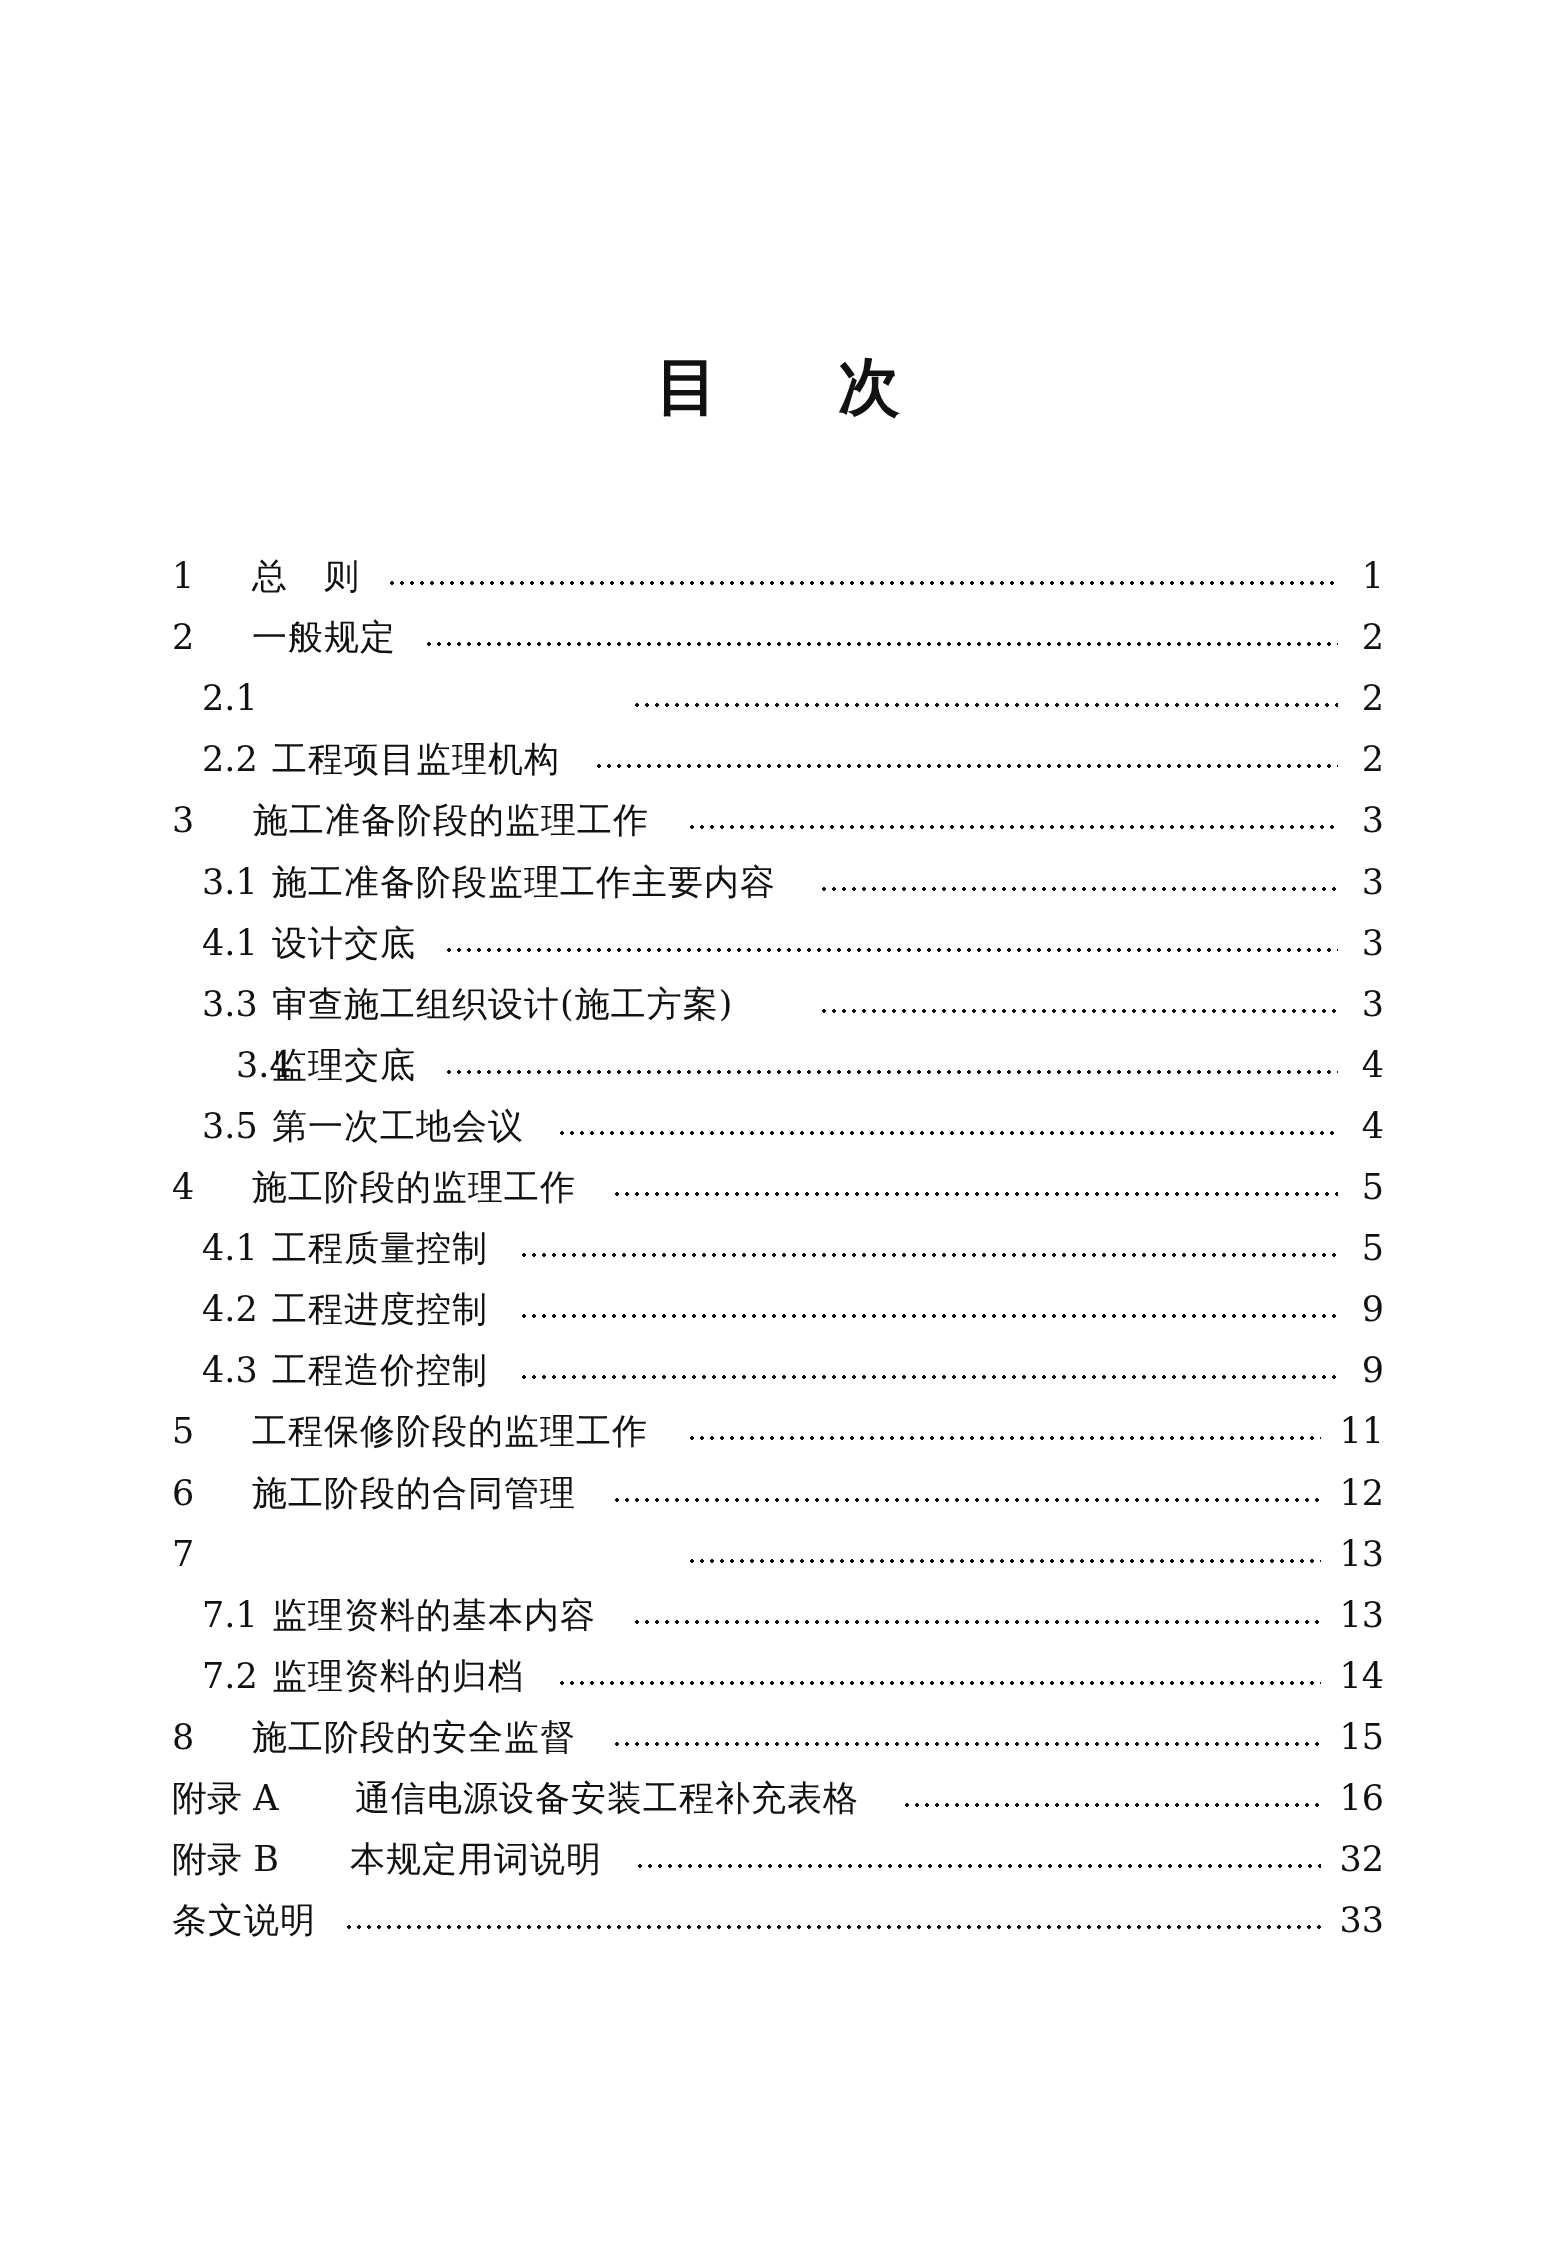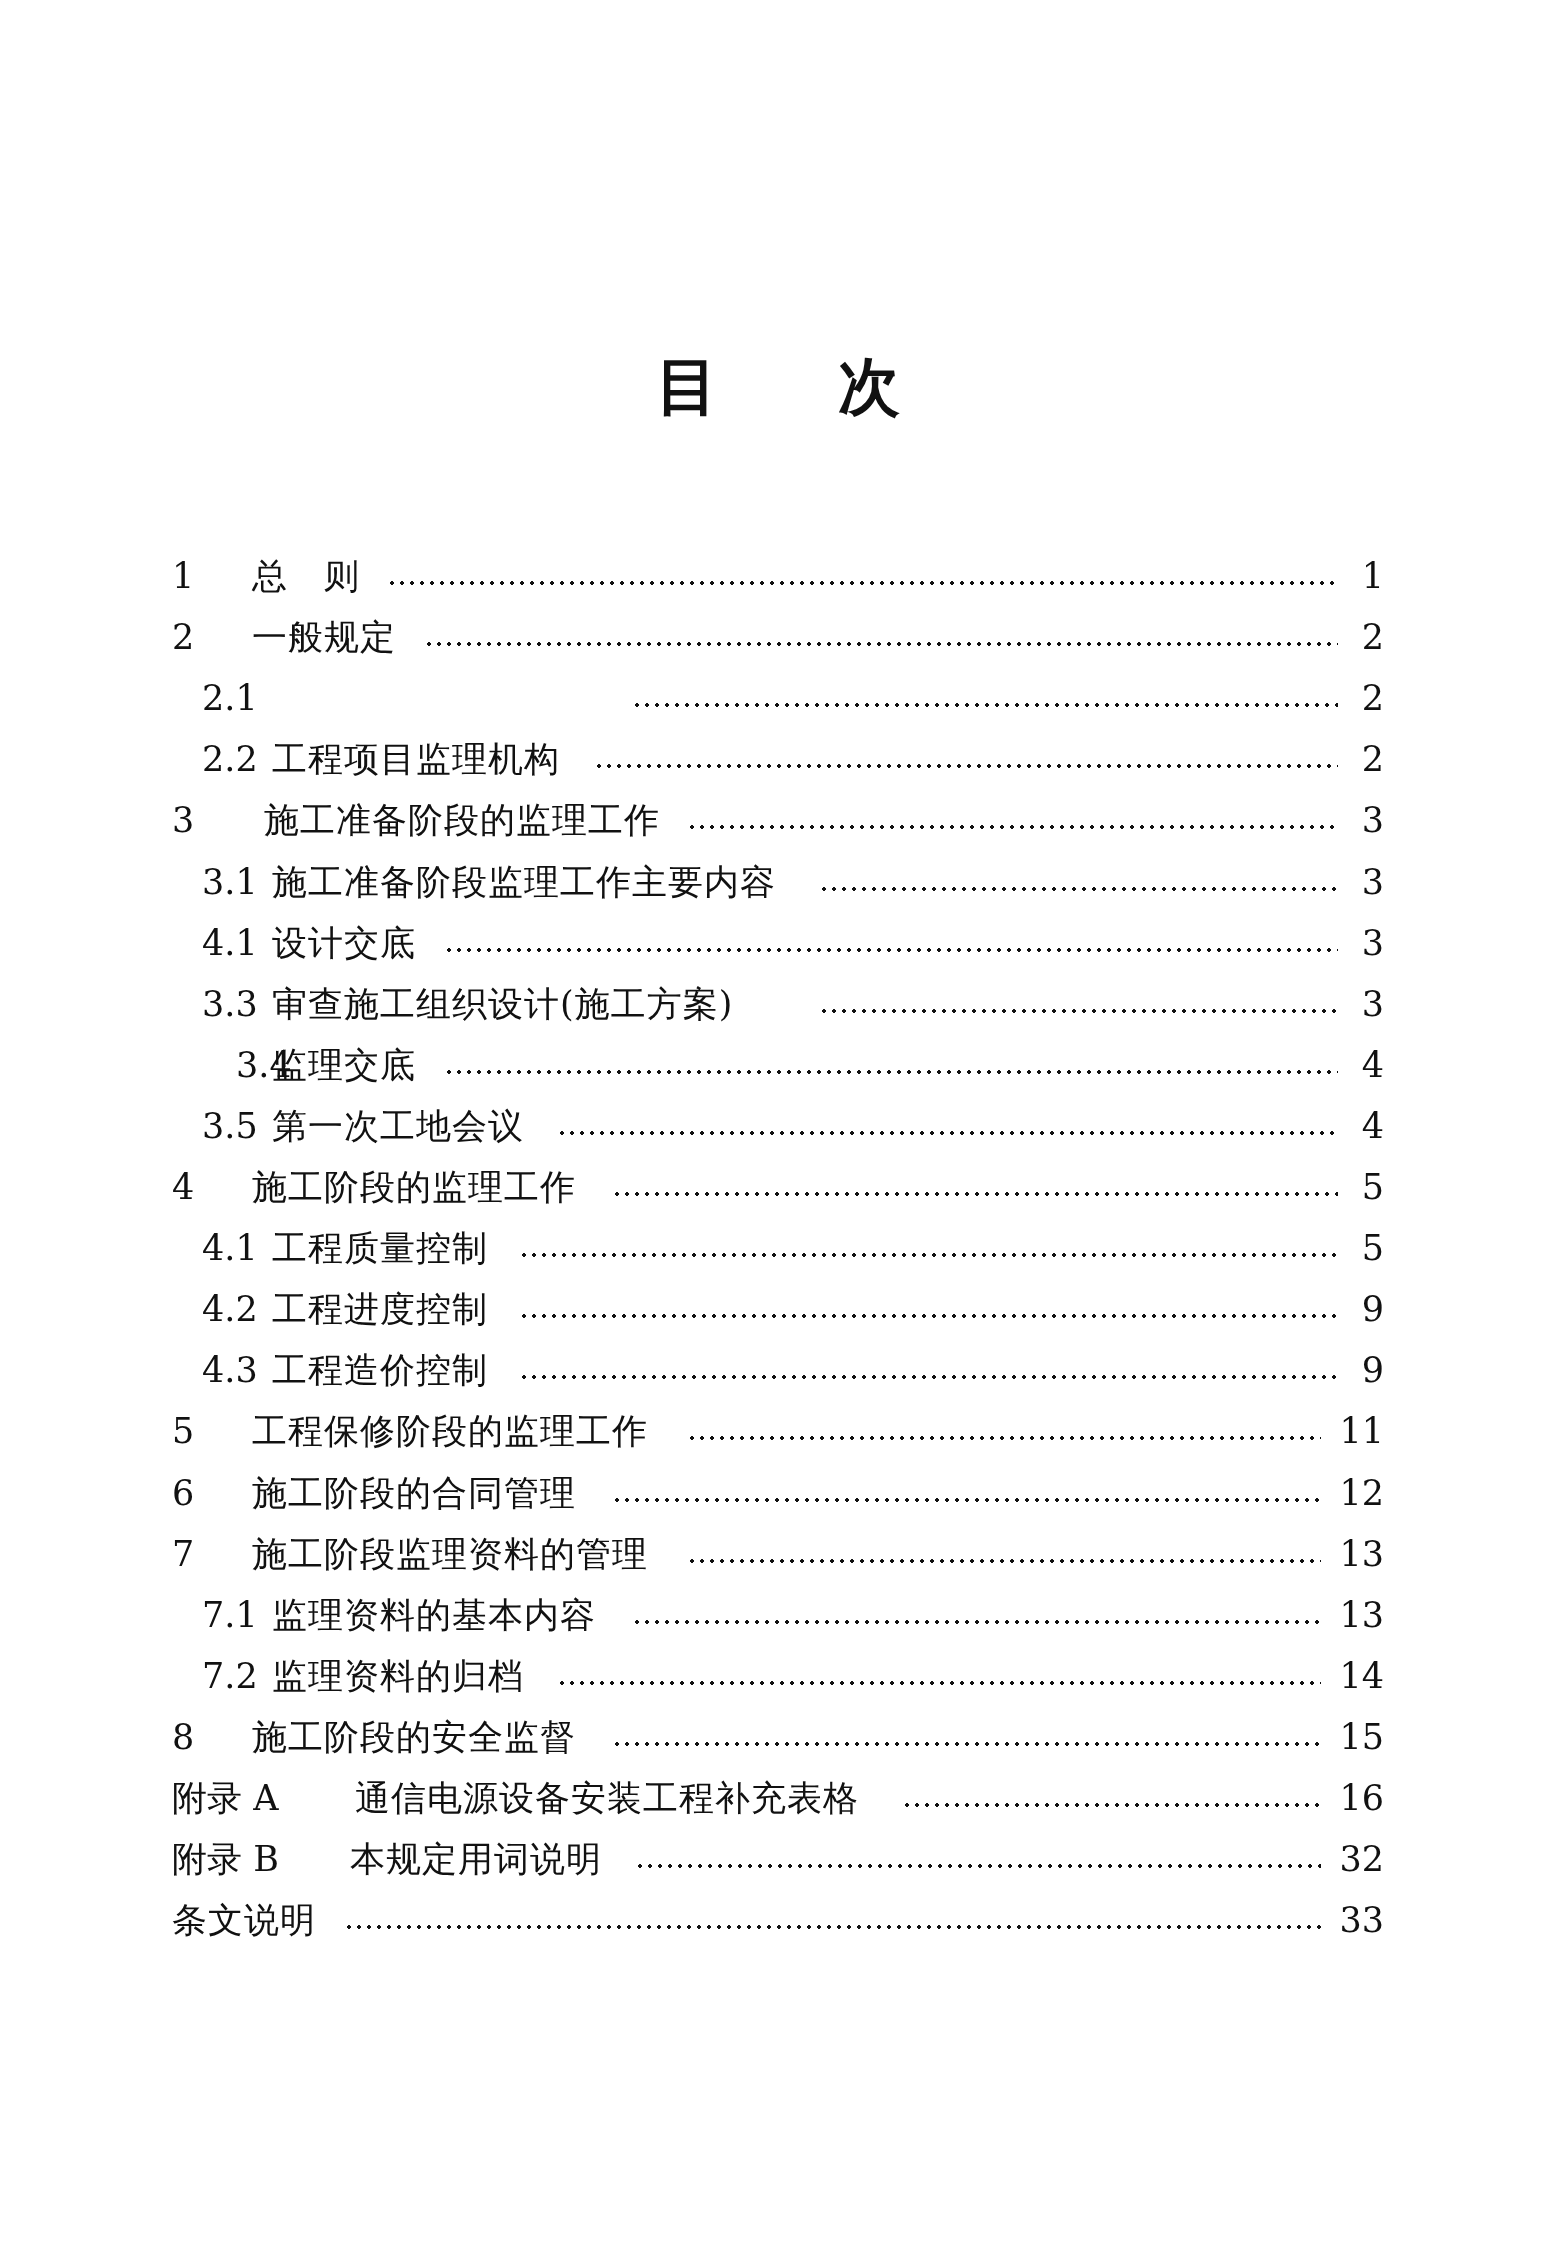--- a/index.html
+++ b/index.html
@@ -47,21 +47,21 @@
       <span class="page">2</span>
     </div>
     <div class="row" style="top: 183.3px;">
       <span class="num" style="left: 202px;">2.2</span>
       <span class="label" style="left: 272px;">工程项目监理机构</span>
       <span class="dots" style="left: 594px; right: 218px;"></span>
       <span class="page">2</span>
     </div>
     <div class="row" style="top: 244.4px;">
       <span class="num" style="left: 172px;">3</span>
-      <span class="label" style="left: 264px;">施工准备阶段的监理工作</span>
+      <span class="label" style="left: 253px;">施工准备阶段的监理工作</span>
       <span class="dots" style="left: 686.5px; right: 218px;"></span>
       <span class="page">3</span>
     </div>
     <div class="row" style="top: 305.5px;">
       <span class="num" style="left: 202px;">3.1</span>
       <span class="label" style="left: 272px;">施工准备阶段监理工作主要内容</span>
       <span class="dots" style="left: 819px; right: 218px;"></span>
       <span class="page">3</span>
     </div>
     <div class="row" style="top: 366.6px;">
@@ -119,21 +119,20 @@
       <span class="page">11</span>
     </div>
     <div class="row" style="top: 916.5px;">
       <span class="num" style="left: 172px;">6</span>
       <span class="label" style="left: 252px;">施工阶段的合同管理</span>
       <span class="dots" style="left: 611.5px; right: 235px;"></span>
       <span class="page">12</span>
     </div>
     <div class="row" style="top: 977.6px;">
       <span class="num" style="left: 172px;">7</span>
-      <span class="label" style="left: 252px;">施工阶段监理资料的管理</span>
       <span class="dots" style="left: 686.5px; right: 235px;"></span>
       <span class="page">13</span>
     </div>
     <div class="row" style="top: 1038.7px;">
       <span class="num" style="left: 202px;">7.1</span>
       <span class="label" style="left: 272px;">监理资料的基本内容</span>
       <span class="dots" style="left: 631.5px; right: 235px;"></span>
       <span class="page">13</span>
     </div>
     <div class="row" style="top: 1099.8px;">

